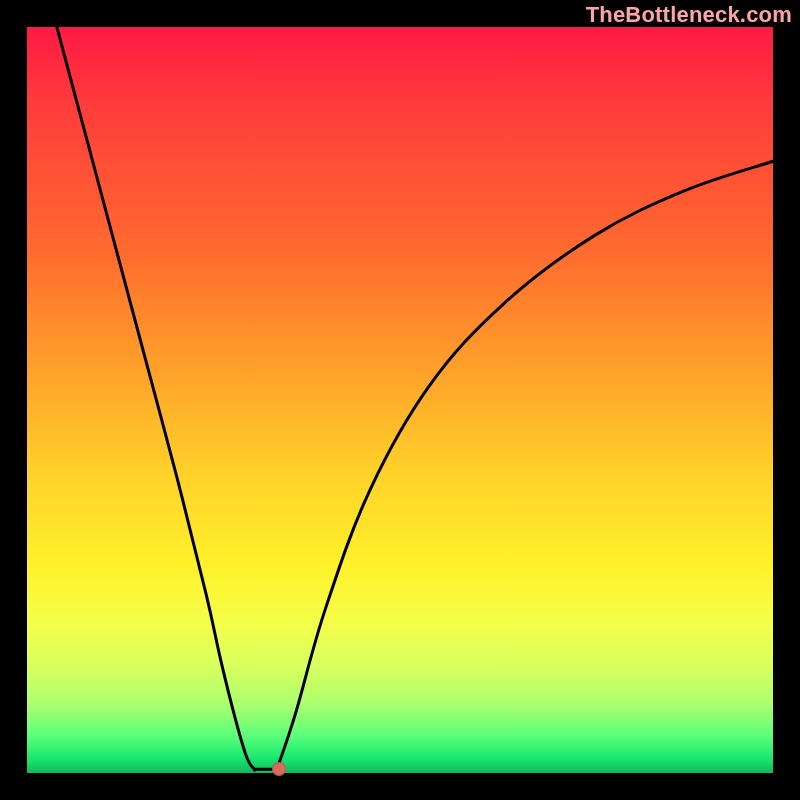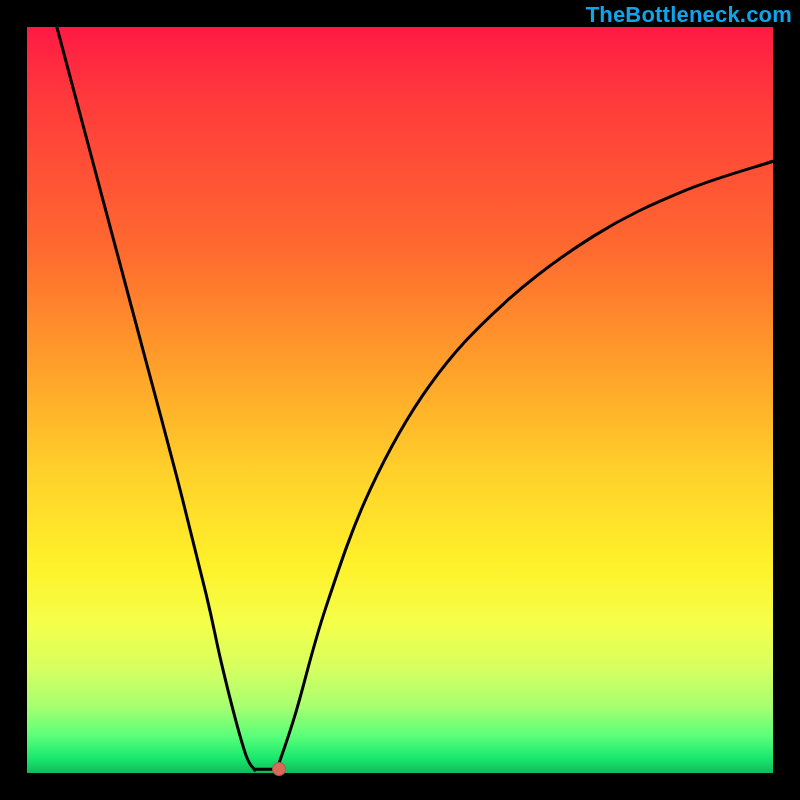--- a/index.html
+++ b/index.html
@@ -14,21 +14,21 @@
   .frame {
     position: relative;
     width: 800px;
     height: 800px;
     background: #000;
   }
   .watermark {
     position: absolute;
     top: 2px;
     right: 8px;
-    color: #0ea5e9;
+    color: #fca5a5;
     font-size: 22px;
     font-weight: 600;
     letter-spacing: 0.2px;
     z-index: 10;
     user-select: none;
   }
   .plot {
     position: absolute;
     left: 27px;
     top: 27px;

